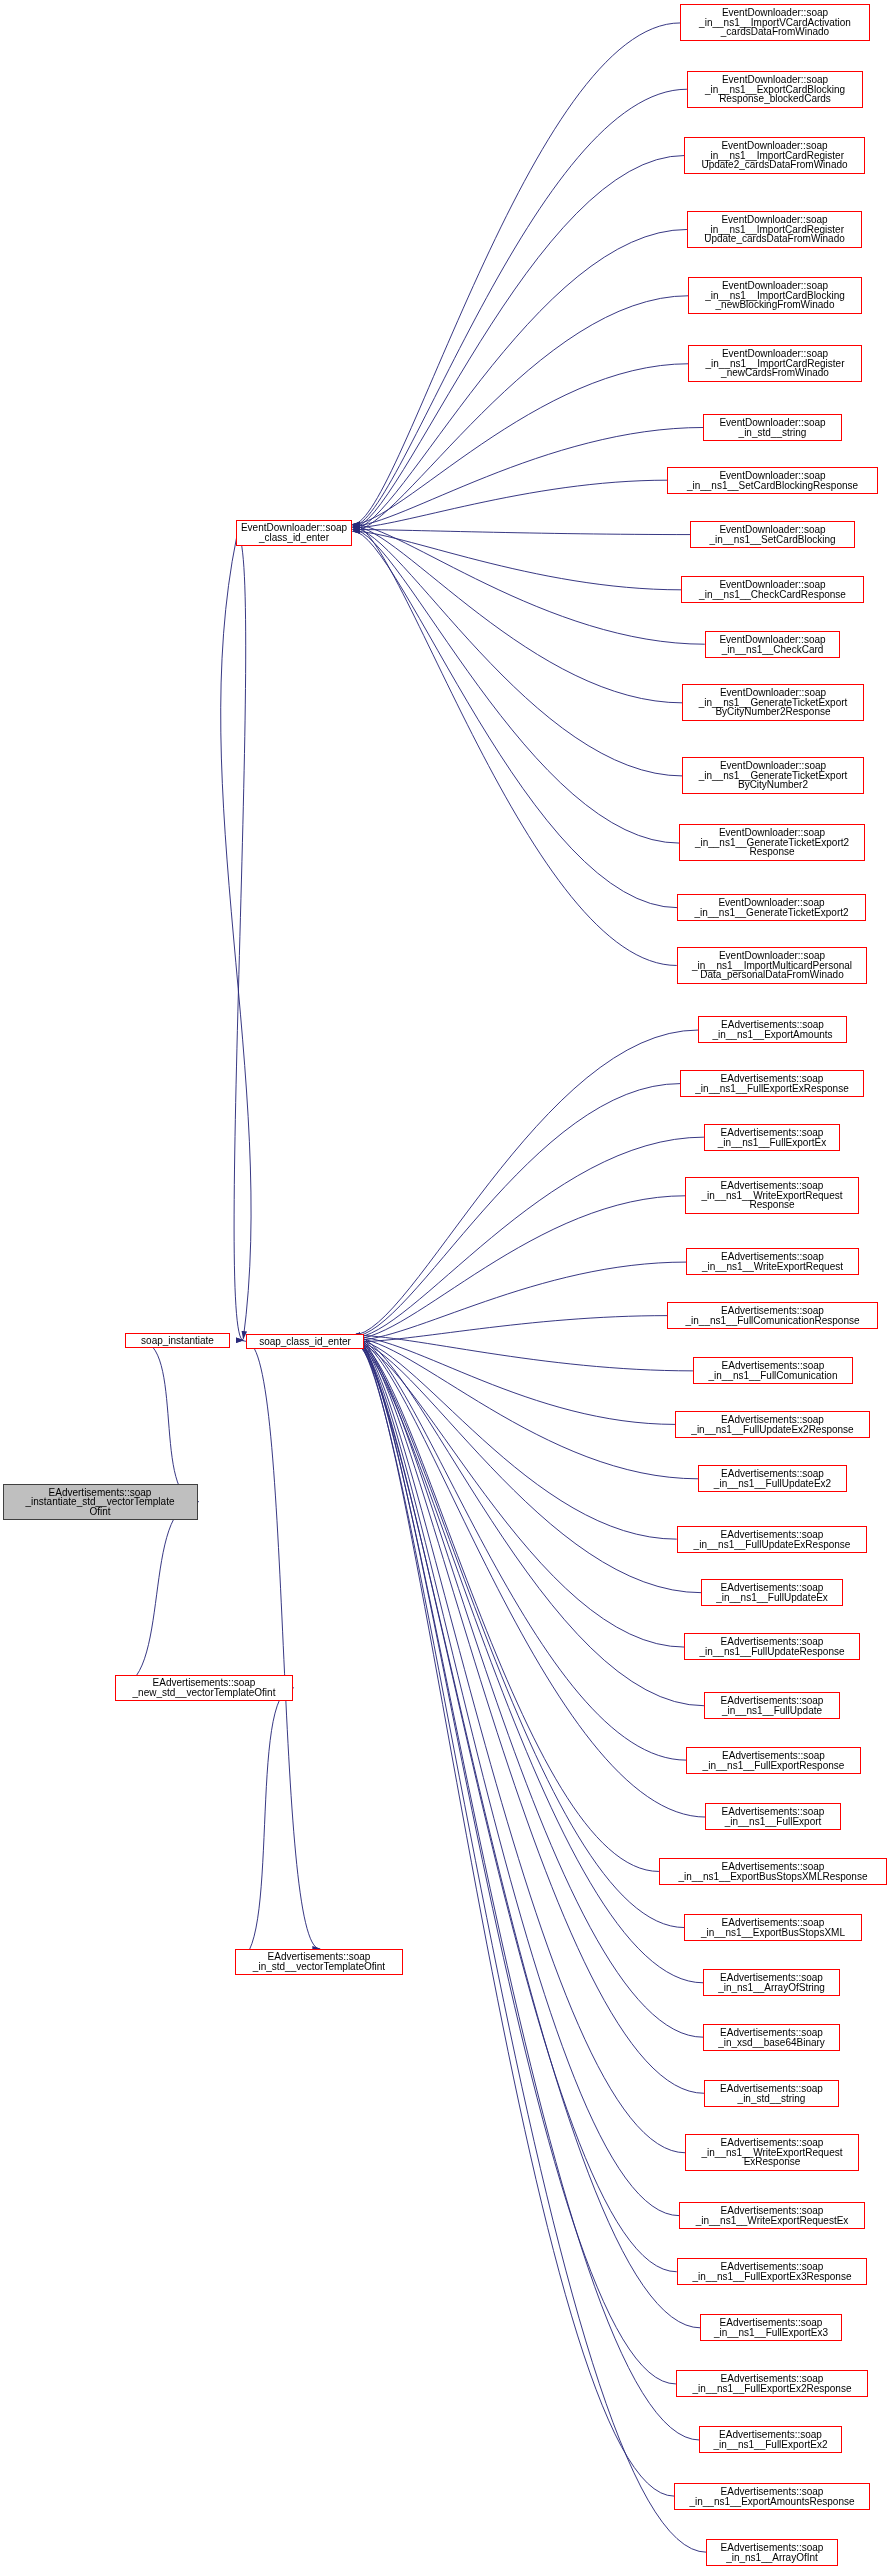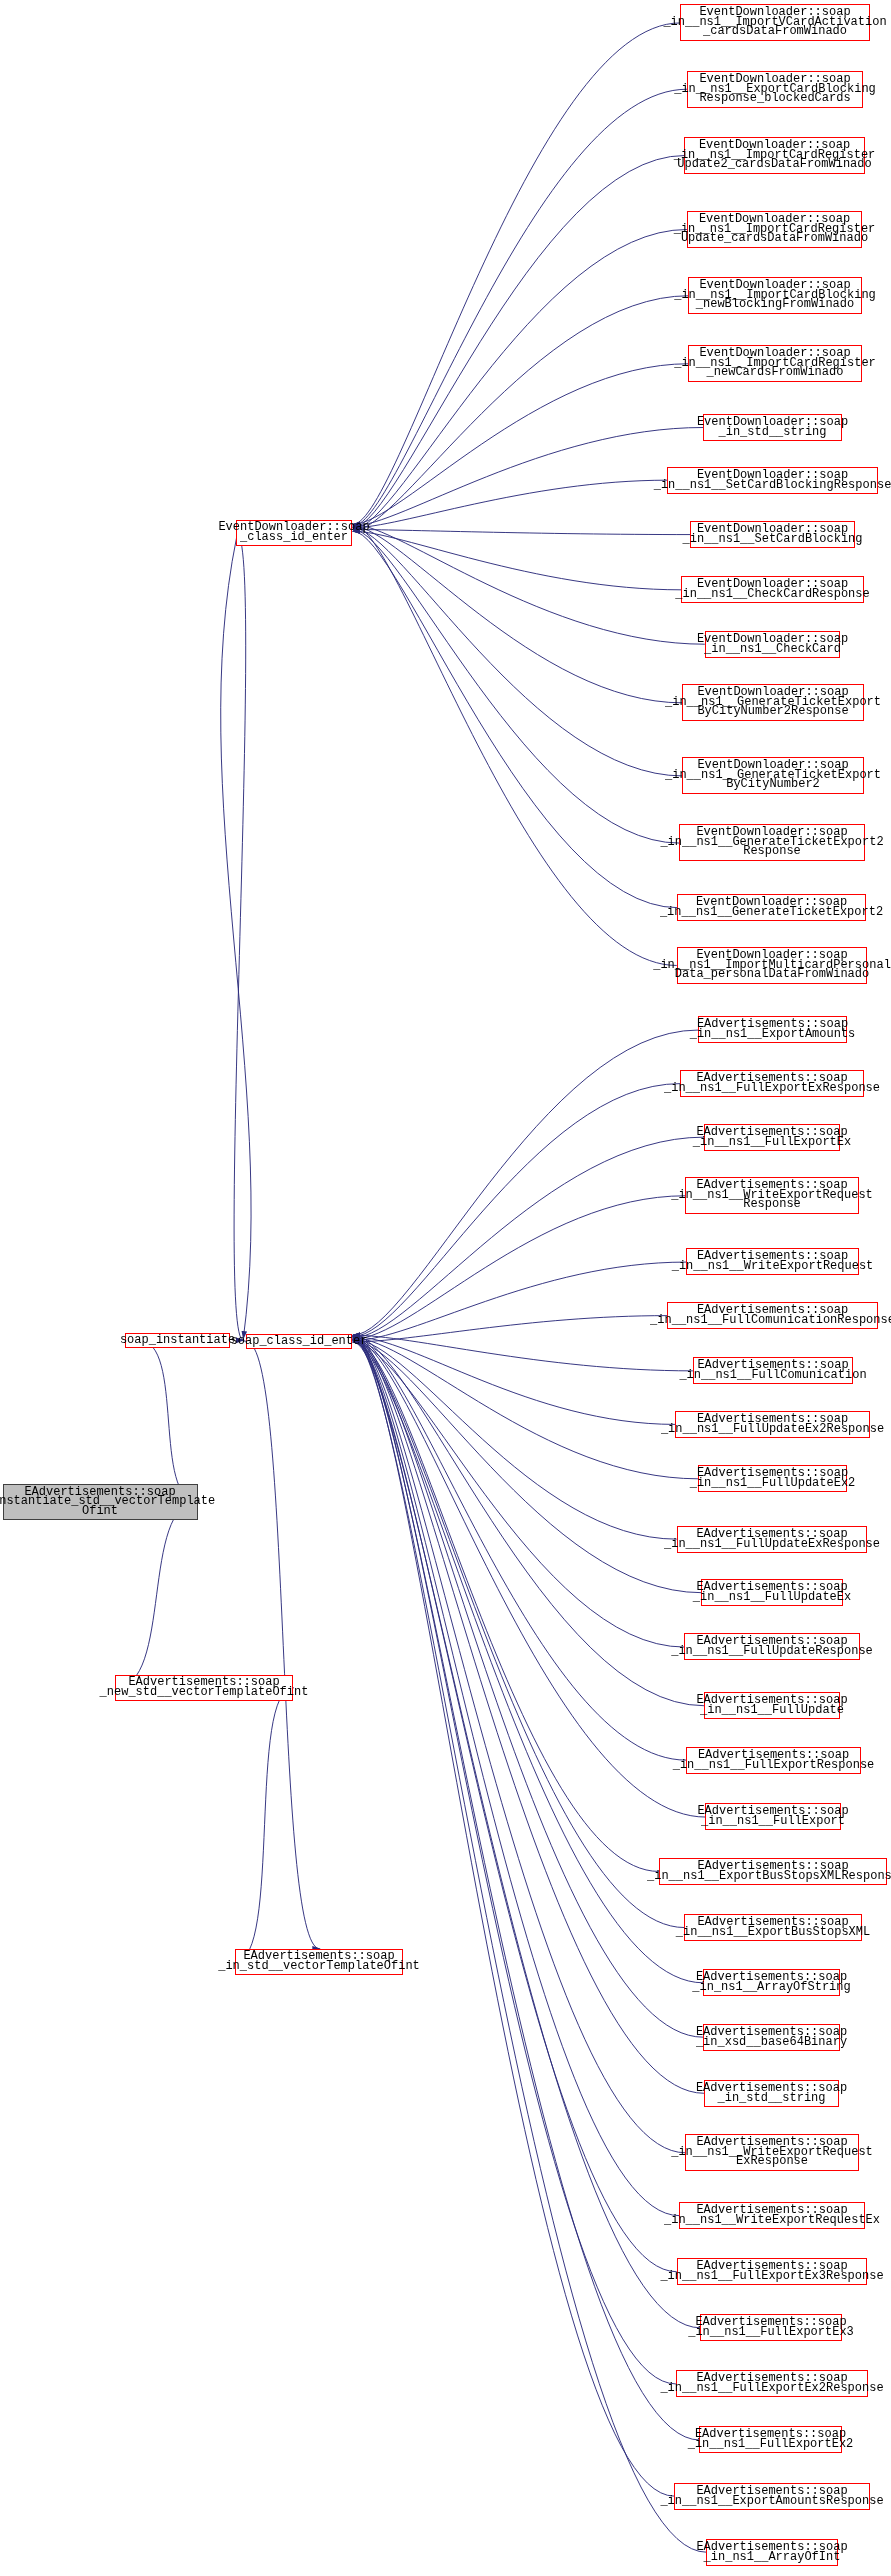--- a/index.html
+++ b/index.html
@@ -1,21 +1,21 @@
 <!DOCTYPE html>
 <html style="font-size:13.6px"><head>
 <meta charset="utf-8">
 <style>
   html,body{margin:0;padding:0;background:#ffffff;}
   body{font-family:"Liberation Sans","DejaVu Sans",sans-serif;}
   #graph{position:relative;width:892px;height:2576px;overflow:hidden;background:#fff;}
   #edges{position:absolute;left:0;top:0;width:892px;height:2576px;pointer-events:none;}
   .node{position:absolute;box-sizing:border-box;display:flex;align-items:center;justify-content:center;
         text-align:center;background:#ffffff;border:0.8px solid #ff0000;color:#000000;
-        font-size:12px;line-height:9.5px;letter-spacing:0px;white-space:pre-line;padding:0.8px 1.7px;font-family:Liberation Mono, monospace;}
+        font-size:10px;line-height:9.5px;letter-spacing:0px;white-space:pre-line;padding:0.8px 1.7px;}
   .node.root{background:#bfbfbf;border:0.8px solid #404040;}
 </style>
 </head>
 <body>
 
 <div id="graph">
   <svg id="edges" xmlns="http://www.w3.org/2000/svg" viewBox="0 0 1049 3031" width="892" height="2576">
     <defs>
       <marker id="ah" markerWidth="9" markerHeight="9" refX="8" refY="3" orient="auto" markerUnits="strokeWidth">
         <path d="M0,0 L9,3 L0,6 z" fill="#2a2a7a"></path>
@@ -78,21 +78,21 @@
 <div class="node root" style="left: 2.5px; top: 1484px; width: 195px; height: 36px;">EAdvertisements::soap
 _instantiate_std__vectorTemplate
 Ofint</div>
     <div class="node" style="left: 125px; top: 1333px; width: 105px; height: 15.3px;">soap_instantiate</div>
     <div class="node" style="left: 115px; top: 1675px; width: 178px; height: 25.5px;">EAdvertisements::soap
 _new_std__vectorTemplateOfint</div>
     <div class="node" style="left: 235px; top: 1949px; width: 168px; height: 25.5px;">EAdvertisements::soap
 _in_std__vectorTemplateOfint</div>
     <div class="node" style="left: 236px; top: 520px; width: 116px; height: 25.5px;">EventDownloader::soap
 _class_id_enter</div>
-    <div class="node" style="left: 246px; top: 1334px; width: 106px; height: 15.3px;">soap_class_id_enter</div>
+    <div class="node" style="left: 246px; top: 1334px; width: 118px; height: 15.3px;">soap_class_id_enter</div>
     <div class="node" style="left: 680px; top: 4.2px; width: 190px; height: 37px;">EventDownloader::soap
 _in__ns1__ImportVCardActivation
 _cardsDataFromWinado</div>
     <div class="node" style="left: 687px; top: 71px; width: 176px; height: 37px;">EventDownloader::soap
 _in__ns1__ExportCardBlocking
 Response_blockedCards</div>
     <div class="node" style="left: 684px; top: 137px; width: 181px; height: 37px;">EventDownloader::soap
 _in__ns1__ImportCardRegister
 Update2_cardsDataFromWinado</div>
     <div class="node" style="left: 687px; top: 211px; width: 175px; height: 37px;">EventDownloader::soap

